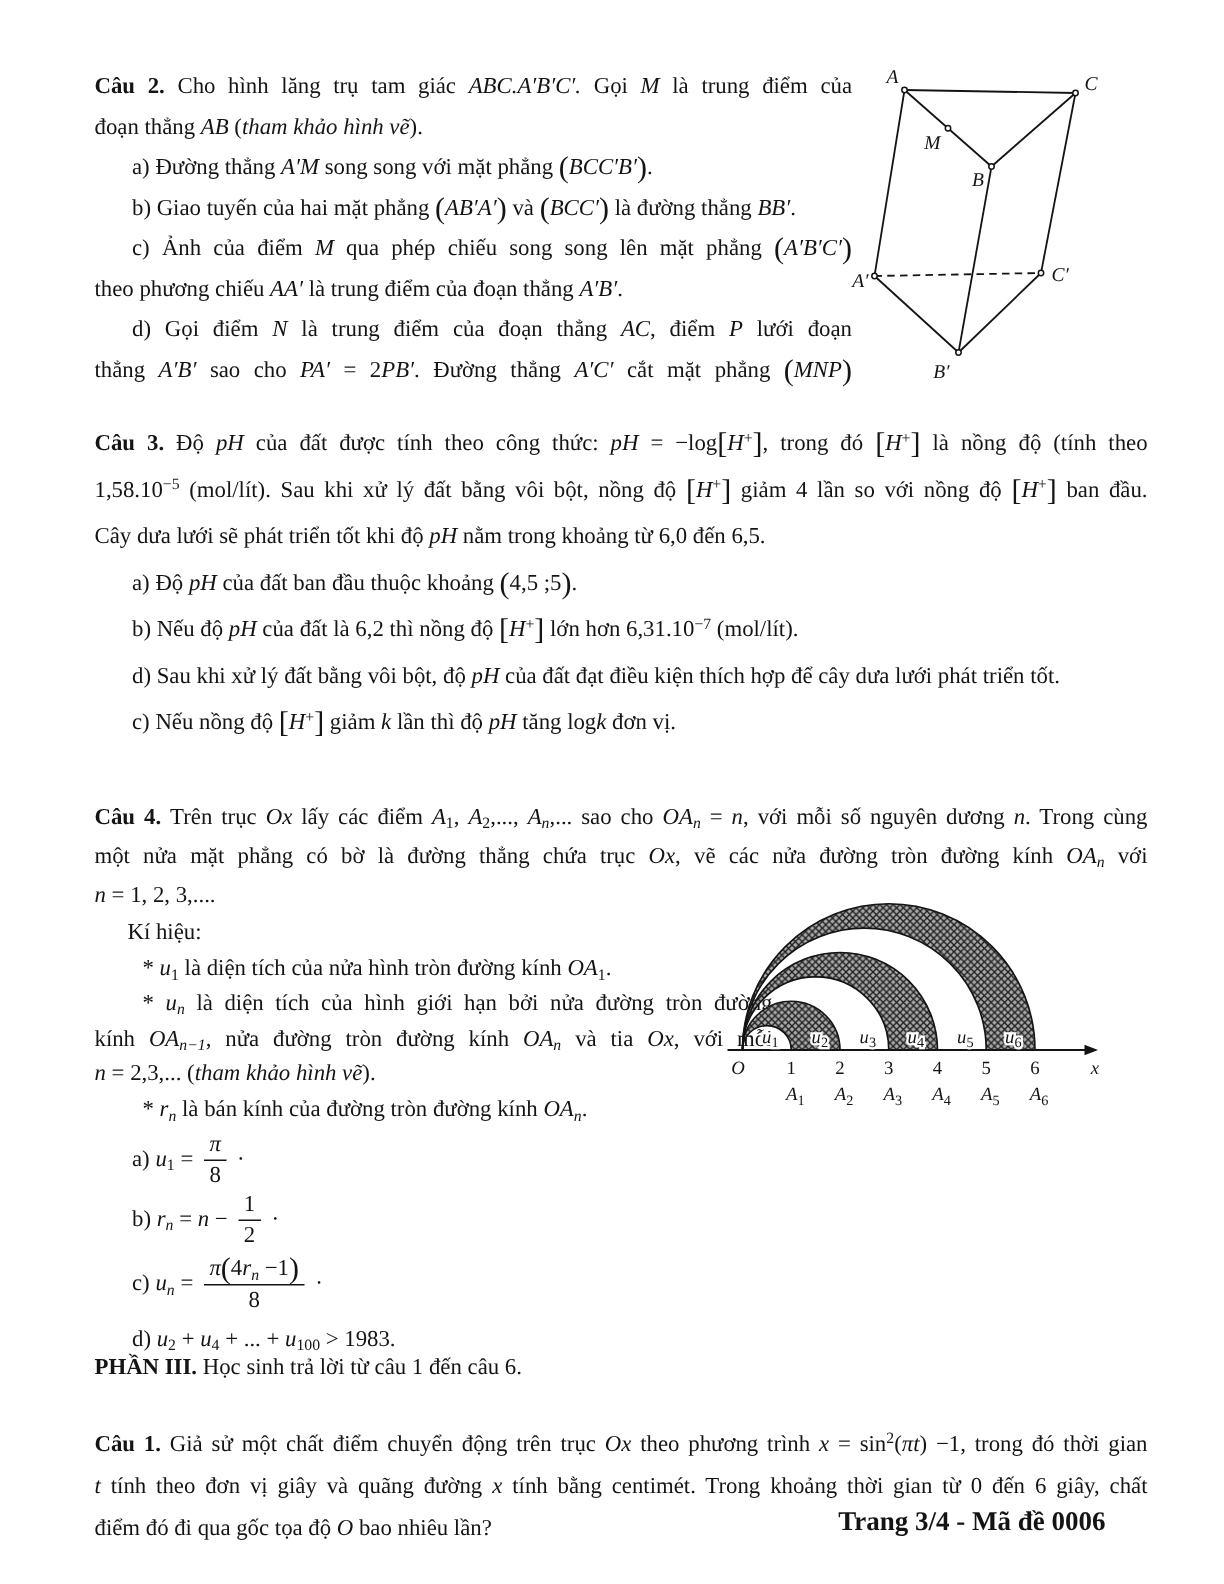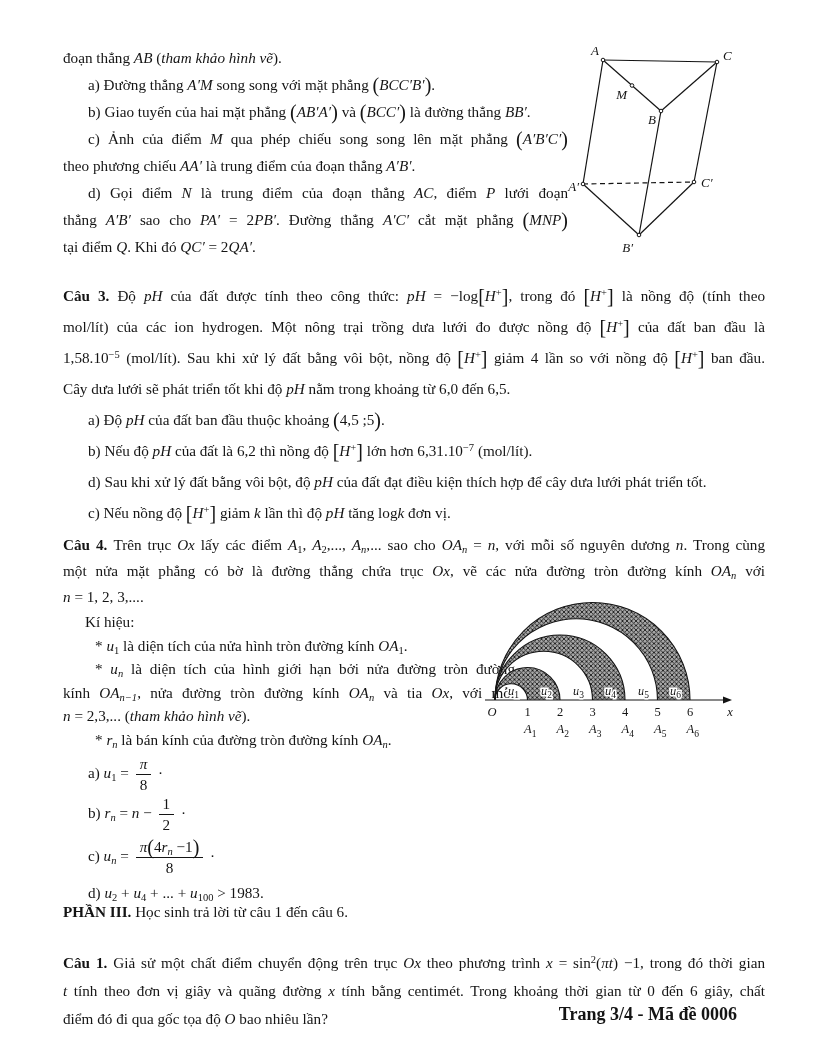--- a/index.html
+++ b/index.html
@@ -41,28 +41,28 @@
   .ticklab{font-family:"Liberation Serif","DejaVu Serif",serif;font-size:12.5px;}
   .it{font-style:italic;}
 </style>
 </head>
 <body>
 
 <div class="sheet">
 
   <section id="cau2" style="top:44px;left:63px;width:702px;">
     <div id="cau2-text">
+        <div class="line j"><span class="b">Câu 2. </span><span>Cho hình lăng trụ tam giác </span><span class="i">ABC.A′B′C′.</span><span> Gọi </span><span class="i">M</span><span> là trung điểm của</span></div>
         <div class="line"><span>đoạn thẳng </span><span class="i">AB</span><span> (</span><span class="i">tham khảo hình vẽ</span><span>).</span></div>
         <div class="line ind"><span>a) Đường thẳng </span><span class="i">A′M</span><span> song song với mặt phẳng </span><span class="br">(</span><span class="i">BCC′B′</span><span class="br">)</span><span>.</span></div>
         <div class="line ind"><span>b) Giao tuyến của hai mặt phẳng </span><span class="br">(</span><span class="i">AB′A′</span><span class="br">)</span><span> và </span><span class="br">(</span><span class="i">BCC′</span><span class="br">)</span><span> là đường thẳng </span><span class="i">BB′</span><span>.</span></div>
         <div class="line ind j"><span>c) Ảnh của điểm </span><span class="i">M</span><span> qua phép chiếu song song lên mặt phẳng </span><span class="br">(</span><span class="i">A′B′C′</span><span class="br">)</span></div>
         <div class="line"><span>theo phương chiếu </span><span class="i">AA′</span><span> là trung điểm của đoạn thẳng </span><span class="i">A′B′</span><span>.</span></div>
         <div class="line ind j"><span>d) Gọi điểm </span><span class="i">N</span><span> là trung điểm của đoạn thẳng </span><span class="i">AC</span><span>, điểm </span><span class="i">P</span><span> lưới đoạn</span></div>
         <div class="line j"><span>thẳng </span><span class="i">A′B′</span><span> sao cho </span><span class="i">PA′</span><span> = 2</span><span class="i">PB′</span><span>. Đường thẳng </span><span class="i">A′C′</span><span> cắt mặt phẳng </span><span class="br">(</span><span class="i">MNP</span><span class="br">)</span></div>
-        <div class="line"><span>tại điểm </span><span class="i">Q</span><span>. Khi đó </span><span class="i">QC′</span><span> = 2</span><span class="i">QA′</span><span>.</span></div>
       </div>
     <div class="figure" style="left:502px;top:-6px;width:202px;height:228px;">
       <svg width="202" height="228" viewBox="0 0 202 228">
         <g stroke="#141414" stroke-width="1.2" fill="none">
           <path d="M38 22 L152 24"></path>
           <path d="M38 22 L96 73"></path>
           <path d="M96 73 L152 24"></path>
           <path d="M38 22 L18 146"></path>
           <path d="M96 73 L74 197"></path>
           <path d="M152 24 L129 144"></path>
@@ -87,21 +87,20 @@
           <text x="14" y="153" text-anchor="end">A′</text>
           <text x="136" y="149">C′</text>
           <text x="68" y="214" text-anchor="end">B′</text>
         </g>
       </svg>
     </div>
   </section>
 
   <section id="cau3" style="top:280px;left:63px;">
       <div class="line j"><span class="b">Câu 3. </span><span>Độ </span><span class="i">pH</span><span> của đất được tính theo công thức: </span><span class="i">pH</span><span> = −log</span><span class="br">[</span><span class="i">H</span><sup>+</sup><span class="br">]</span><span>, trong đó </span><span class="br">[</span><span class="i">H</span><sup>+</sup><span class="br">]</span><span> là nồng độ (tính theo</span></div>
-      <div class="line j"><span>mol/lít) của các ion hydrogen. Một nông trại trồng dưa lưới đo được nồng độ </span><span class="br">[</span><span class="i">H</span><sup>+</sup><span class="br">]</span><span> của đất ban đầu là</span></div>
       <div class="line j"><span>1,58.10</span><sup>−5</sup><span> (mol/lít). Sau khi xử lý đất bằng vôi bột, nồng độ </span><span class="br">[</span><span class="i">H</span><sup>+</sup><span class="br">]</span><span> giảm 4 lần so với nồng độ </span><span class="br">[</span><span class="i">H</span><sup>+</sup><span class="br">]</span><span> ban đầu.</span></div>
       <div class="line"><span>Cây dưa lưới sẽ phát triển tốt khi độ </span><span class="i">pH</span><span> nằm trong khoảng từ 6,0 đến 6,5.</span></div>
       <div class="line ind"><span>a) Độ </span><span class="i">pH</span><span> của đất ban đầu thuộc khoảng </span><span class="br">(</span><span>4,5 ;5</span><span class="br">)</span><span>.</span></div>
       <div class="line ind"><span>b) Nếu độ </span><span class="i">pH</span><span> của đất là 6,2 thì nồng độ </span><span class="br">[</span><span class="i">H</span><sup>+</sup><span class="br">]</span><span> lớn hơn 6,31.10</span><sup>−7</sup><span> (mol/lít).</span></div>
       <div class="line ind"><span>d) Sau khi xử lý đất bằng vôi bột, độ </span><span class="i">pH</span><span> của đất đạt điều kiện thích hợp để cây dưa lưới phát triển tốt.</span></div>
       <div class="line ind"><span>c) Nếu nồng độ </span><span class="br">[</span><span class="i">H</span><sup>+</sup><span class="br">]</span><span> giảm </span><span class="i">k</span><span> lần thì độ </span><span class="i">pH</span><span> tăng log</span><span class="i">k</span><span> đơn vị.</span></div>
     </section>
 
   <section id="cau4" style="top:532px;left:63px;">
     <div id="cau4-intro">

